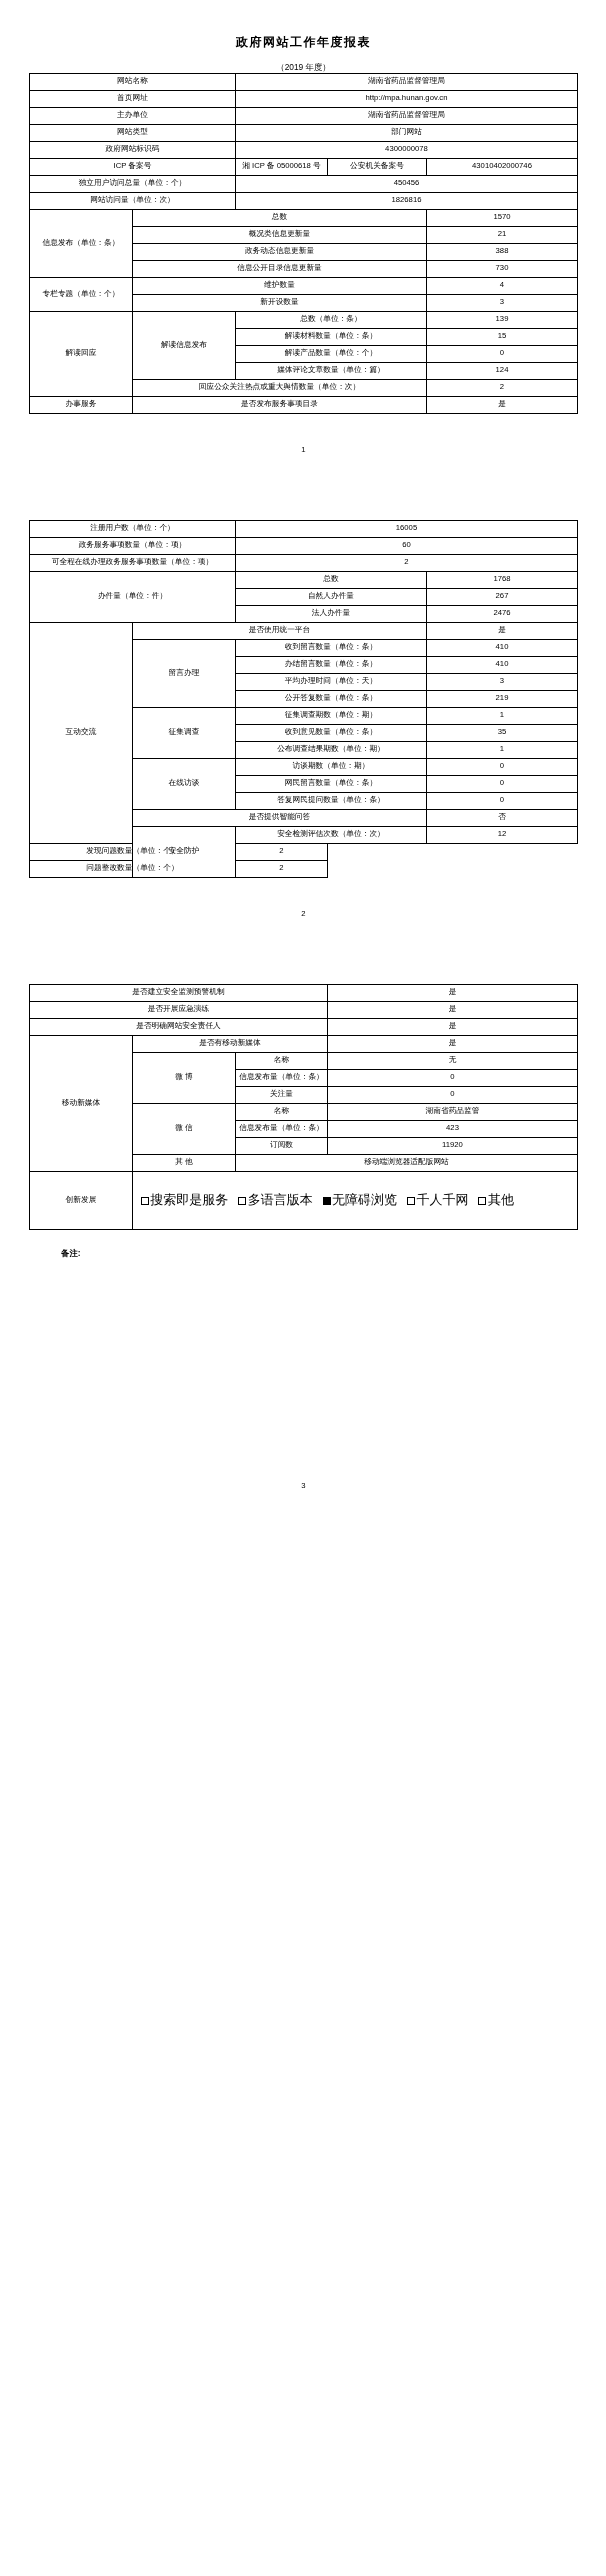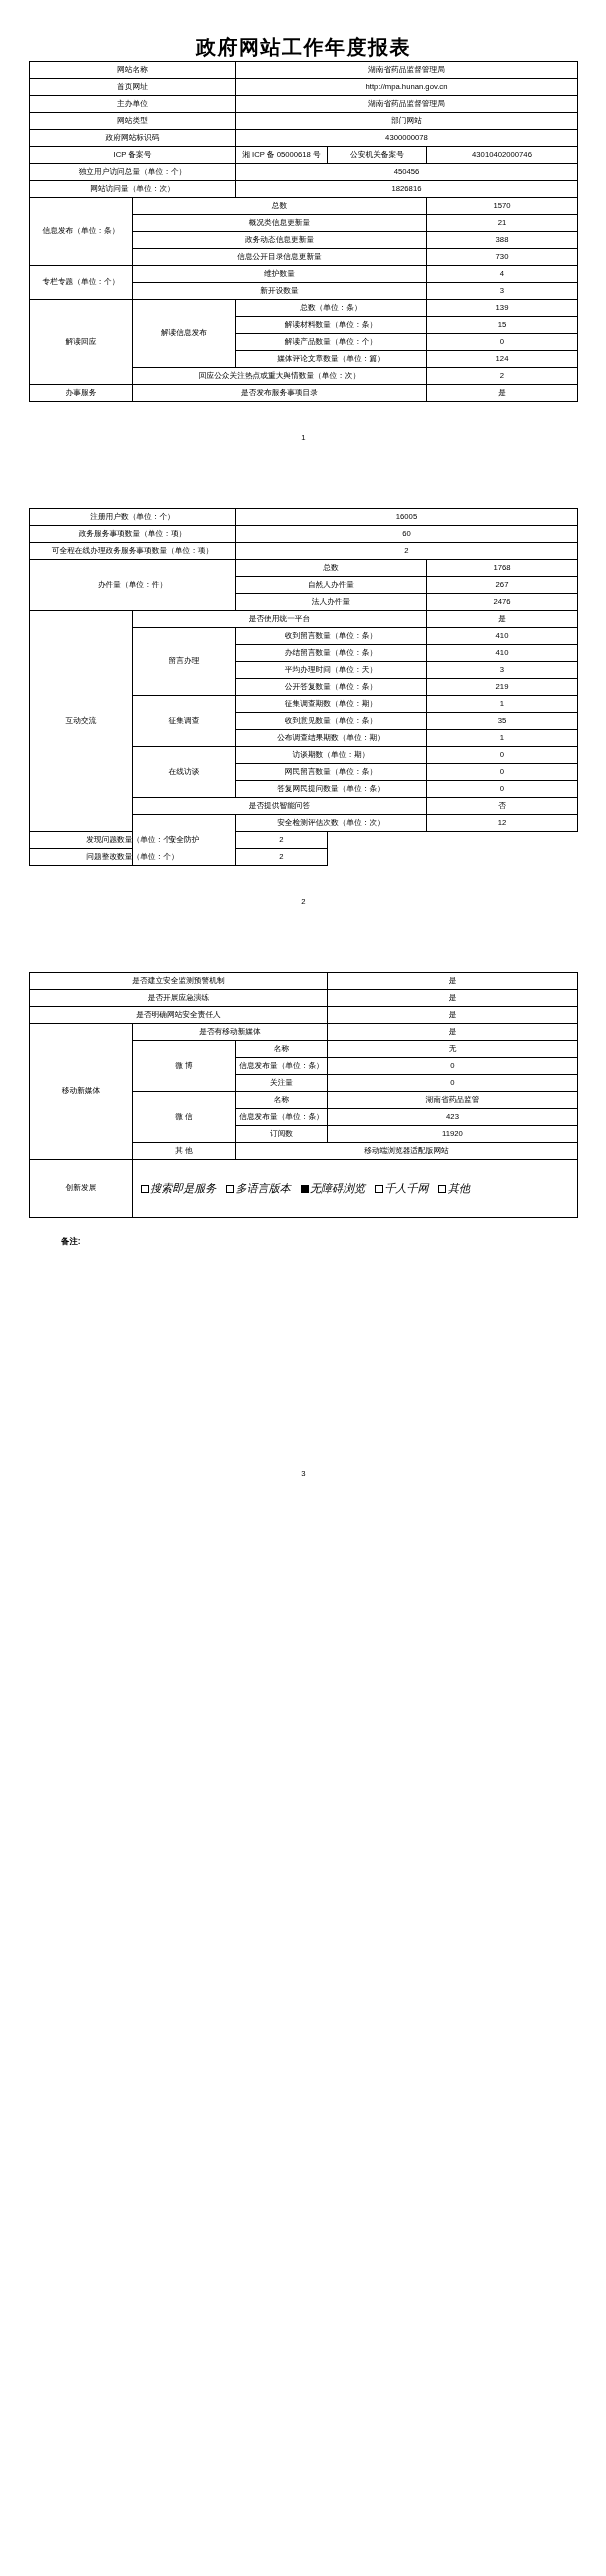--- a/index.html
+++ b/index.html
@@ -1,42 +1,43 @@
 <!DOCTYPE html>
 <html style="font-size:12.2px"><head>
 <meta charset="utf-8">
 <style>
   html,body{margin:0;padding:0;background:#ffffff;}
   body{font-family:"Liberation Sans","DejaVu Sans",sans-serif;color:#000;}
   .page{width:607px;margin:0 auto;position:relative;}
   .sheet{width:607px;}
-  .title{text-align:center;font-size:20px;font-weight:bold;letter-spacing:1.5px;padding-top:34px;}
+  .title{text-align:center;font-size:12px;font-weight:bold;letter-spacing:1.5px;padding-top:34px;}
   .subtitle{text-align:center;font-size:8.4px;padding-top:10.7px;}
   .unit{font-size:8.4px;font-weight:bold;padding:20px 0 3.1px 29px;}
   table.main{border-collapse:collapse;width:549px;margin:0 auto;table-layout:fixed;padding-left:48px;}
   table.main td{border:0.8px solid #000;font-size:7.7px;text-align:center;vertical-align:middle;padding:1.5px 1.5px;line-height:1.35;height:13px;}
   .lbl{}
   .pgnum{text-align:center;font-size:7.7px;padding:31px 0 0 0;}
   .spacer-1{height:66px;}
   .spacer-2{height:66px;}
   .note{font-size:8.4px;font-weight:bold;padding:18.4px 0 0 29px;margin-left:32px;}
   .footnum{text-align:center;font-size:7.7px;padding-top:222px;padding-bottom:13.8px;}
   .chk{display:inline-block;width:6.1px;height:6.1px;border:0.8px solid #000;margin-right:1.5px;vertical-align:middle;}
   .chk.filled{background:#000;}
-  .opt{display:inline-block;margin-right:7.7px;font-size:11px;white-space:nowrap;font-style:italic;}
+  .opt{display:inline-block;margin-right:7.7px;font-size:13px;white-space:nowrap;}
   .innovate-cell{padding:10.7px 4.6px 10.7px 7.7px !important;text-align:left !important;}
   .tall{height:35px;}
 </style>
 </head>
 <body>
 
 <div class="page">
 
   <div class="sheet">
     <div class="title">政府网站工作年度报表</div>
+    <div class="subtitle">（2019 年度）</div>
 
     <table class="main">
       <colgroup>
         <col style="width:103px">
           <col style="width:103px">
           <col style="width:92px">
           <col style="width:99px">
           <col style="width:151px">
       </colgroup>
       <tbody>

